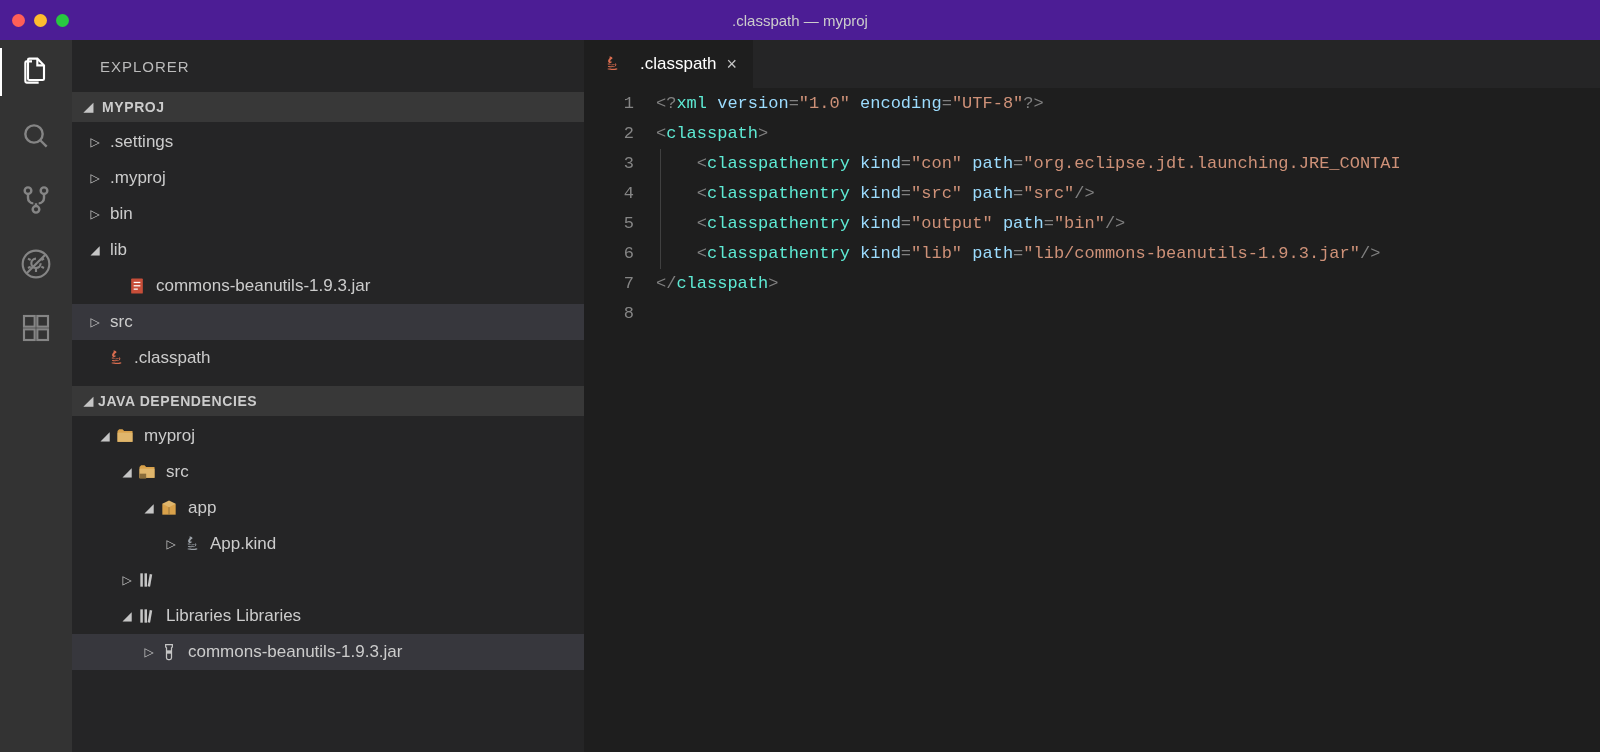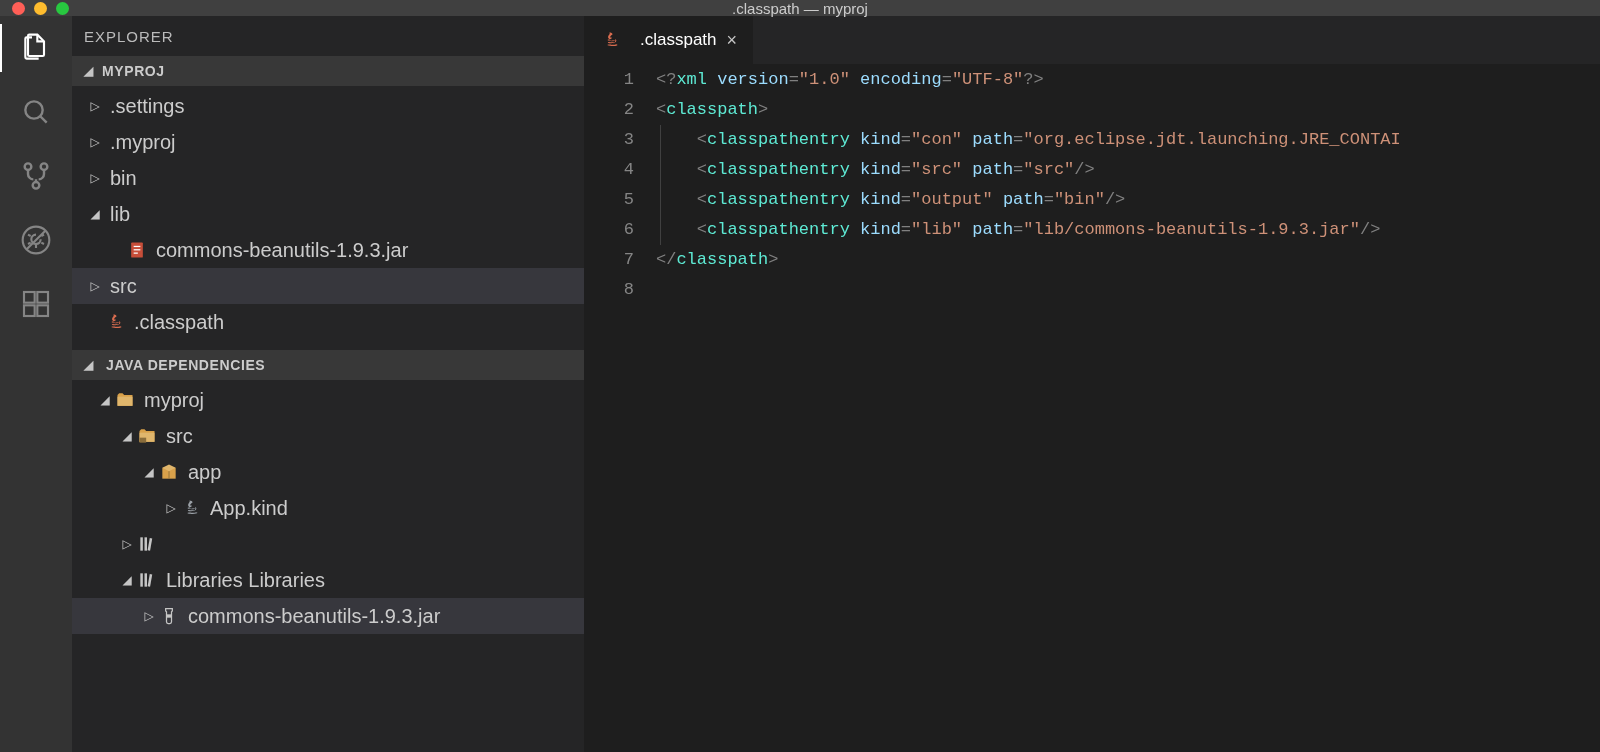--- a/index.html
+++ b/index.html
@@ -9,22 +9,22 @@
     color: #cccccc;
     font-size: 14px;
     overflow: hidden;
     width: 1600px;
     height: 752px;
   }
   .window { display: flex; flex-direction: column; height: 100%; }
 
   
   .titlebar {
-    height: 16px;
-    background: #404040;
+    height: 40px;
+    background: #4c1d95;
     display: flex;
     align-items: center;
     position: relative;
   }
   .traffic-lights { display: flex; gap: 9px; padding-left: 12px; }
   .dot { width: 13px; height: 13px; border-radius: 50%; }
   .dot.red { background: #ff5f57; }
   .dot.yellow { background: #febc2e; }
   .dot.green { background: #28c840; }
   .title-text {
@@ -68,24 +68,24 @@
   
   .sidebar {
     width: 512px;
     background: #252526;
     display: flex;
     flex-direction: column;
     color: #cccccc;
     font-size: 16px;
   }
   .sidebar-title {
-    height: 40px;
-    display: flex;
-    align-items: center;
-    padding-left: 12px;
+    height: 52px;
+    display: flex;
+    align-items: center;
+    padding-left: 28px;
     font-size: 15px;
     color: #bbbbbb;
     letter-spacing: 1px;
   }
   .section-header {
     height: 30px;
     display: flex;
     align-items: center;
     background: #383838;
     padding-left: 8px;
@@ -100,21 +100,21 @@
     height: 36px;
     display: flex;
     align-items: center;
     cursor: pointer;
     padding-left: 0;
     white-space: nowrap;
   }
   .tree-row.selected { background: #37373d; }
   .tw { display:inline-block; width: 18px; text-align: center; color: #c5c5c5; font-size: 12px; flex-shrink:0;}
   .tw.blank { visibility: hidden; }
-  .tree-label { color: #cccccc; font-size: 20px; }
+  .tree-label { color: #cccccc; font-size: 17px; }
   .file-icon {
     width: 22px; height: 22px;
     display: inline-flex; align-items:center; justify-content:center;
     margin-right: 8px; flex-shrink:0;
   }
   .indent { display:inline-block; flex-shrink:0; }
 
   
   .editor-area { flex: 1; display: flex; flex-direction: column; background: #1e1e1e; }
   .tabbar {
@@ -281,21 +281,21 @@
               <svg width="20" height="20" viewBox="0 0 24 24">
                 <path fill="#d86c4f" d="M10 3c2 2-3 4-1 7 1 2 4 1 4-1-3 1-2-2 0-3 2-1 0-3-3-3zm3 8c-5 0-7 1-3 2 3 1 8 0 6-1-1 1-6 1-6 0 0-1 3-1 3-1zm-1 3c-4 0-5 1-2 2 3 0 7-1 5-2-1 1-5 1-5 0h2zm5-3c1 0 2 1 1 3-1 1-3 2-3 2s3-2 2-4c0-1 0-1 0-1zm-3 6c-6 0-9 1-3 2 5 1 12-1 7-2-1 1-7 1-7 0h3z"></path>
               </svg>
             </span>
             <span class="tree-label">.classpath</span>
           </div>
         </div>
 
       <div class="section-header">
         <span class="tw">◢</span>
-        <span style="margin-left:8px">JAVA DEPENDENCIES</span>
+        <span style="margin-left:0">JAVA DEPENDENCIES</span>
       </div>
       <div class="tree" id="tree-deps">
           <div class="tree-row">
             <span class="indent" style="width: 24px;"></span>
             <span class="tw">◢</span>
             <span class="file-icon">
               <svg width="20" height="20" viewBox="0 0 24 24">
                 <path d="M3 6l2-2h4l2 2h10v13H3z" fill="#d9a14a"></path>
                 <rect x="3" y="8" width="18" height="11" fill="#e0b66c"></rect>
               </svg>

